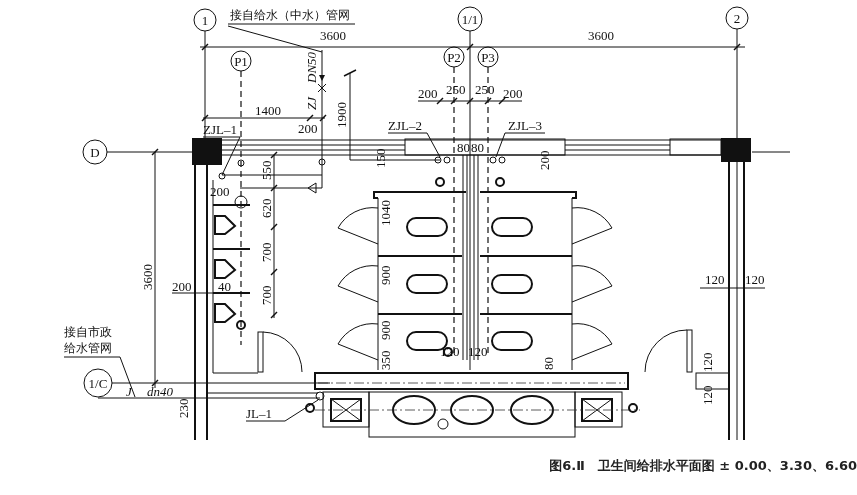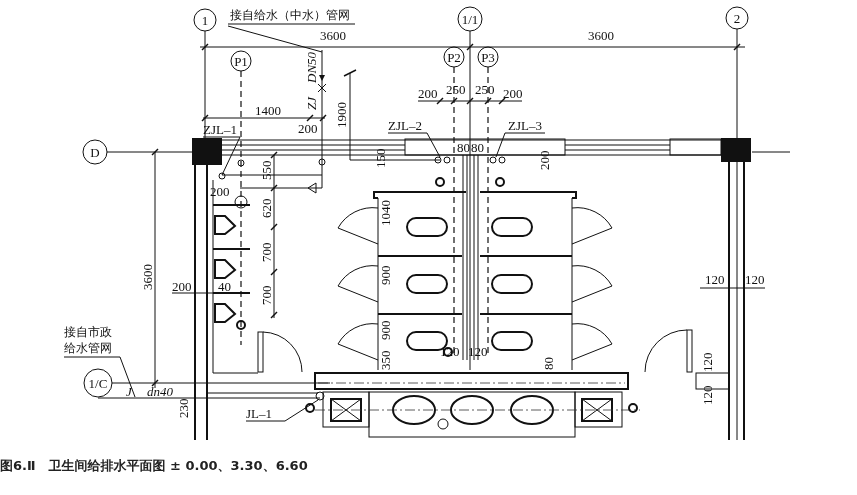--- a/index.html
+++ b/index.html
@@ -6,21 +6,21 @@
   body { width: 857px; height: 495px; overflow: hidden; position: relative; }
   #plan { position: absolute; left: 0; top: 0; }
   .t { font-family: "Liberation Serif", "DejaVu Serif", serif; font-size: 13px; fill: #111; }
   .tc { font-family: "DejaVu Sans", sans-serif; font-size: 12px; fill: #111; }
   .ax { font-family: "Liberation Serif", serif; font-size: 13px; fill: #111; text-anchor: middle; }
   .ln { stroke: #111; stroke-width: 1; fill: none; }
   .thk { stroke: #111; stroke-width: 2; fill: none; }
   .dash { stroke: #111; stroke-width: 1.2; fill: none; stroke-dasharray: 6 4; }
   .cen { stroke: #333; stroke-width: 0.8; fill: none; stroke-dasharray: 10 3 2 3; }
   .tick { stroke: #111; stroke-width: 1.5; }
-  #caption { position: absolute; left: 0; width: 857px; top: 457px; text-align: left;
+  #caption { position: absolute; left: 0; width: 857px; top: 457px; text-align: right;
              font-family: "DejaVu Sans", sans-serif; font-size: 13px; font-weight: bold; color: #222; }
 </style>
 </head>
 <body>
 
 <svg id="plan" width="857" height="495" viewBox="0 0 857 495">
 
   <g>
     <circle cx="205" cy="20" r="11" class="ln"></circle>
     <text x="205" y="25" class="ax">1</text>

